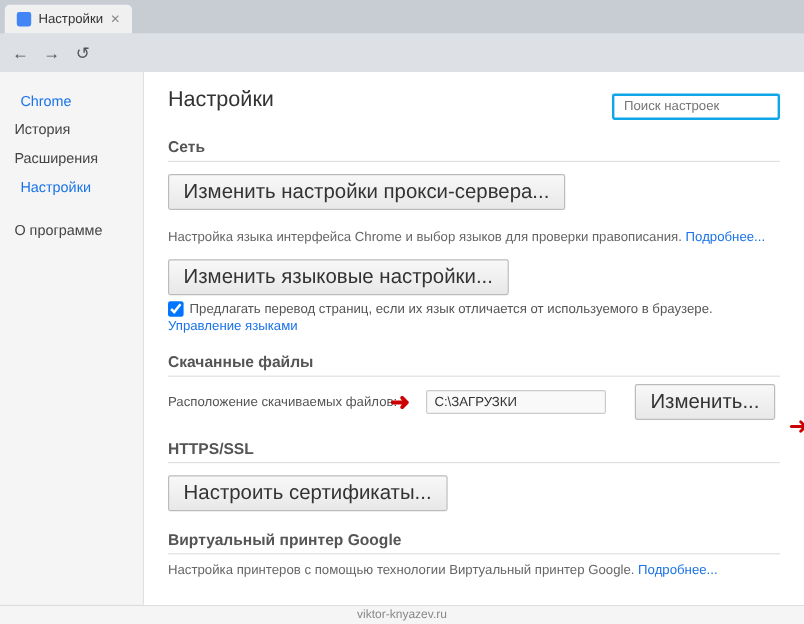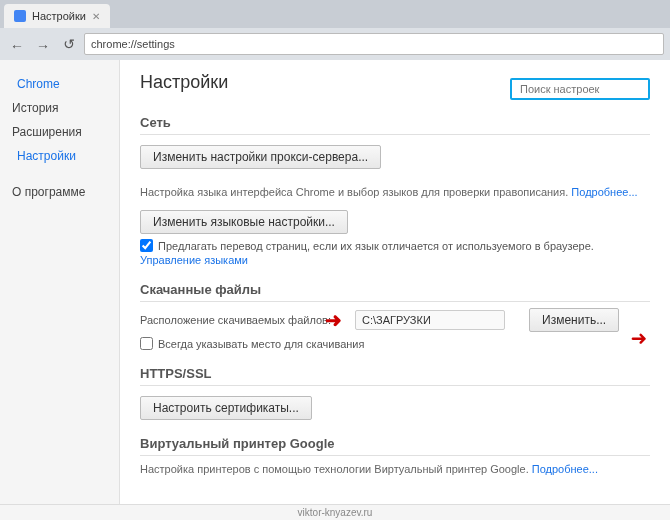--- a/index.html
+++ b/index.html
@@ -164,21 +164,21 @@
       color: #1a73e8;
       text-decoration: none;
       font-size: 11px;
     }
 
     .btn {
       border: 1px solid #bbb;
       background: linear-gradient(to bottom, #f8f8f8, #e8e8e8);
       border-radius: 2px;
       padding: 4px 12px;
-      font-size: 12px;
+      font-size: 17px;
       cursor: pointer;
       color: #333;
       display: inline-block;
       margin-top: 4px;
     }
 
     .checkbox-row {
       display: flex;
       align-items: center;
       gap: 5px;
@@ -248,23 +248,20 @@
       <div class="tab-favicon"></div>
       <span>Настройки</span>
       <span class="tab-close">✕</span>
     </div>
   </div>
 
   <div class="address-bar-row">
     <button class="nav-btn">←</button>
     <button class="nav-btn">→</button>
     <button class="nav-btn">↺</button>
-    <div class="address-bar">
-      <span>chrome://settings</span>
-    </div>
   </div>
 
   <div class="browser-content">
 
     <div class="sidebar">
       <div class="sidebar-item active">
         <span>Chrome</span>
       </div>
       <div class="sidebar-item">
         <span>История</span>
@@ -313,24 +310,20 @@
           <div style="position:relative; display:inline-block;">
             
             <span style="position:absolute; left:-30px; top:50%; transform:translateY(-50%); color:#cc0000; font-size:20px; font-weight:bold;">➜</span>
             <input class="downloads-input" type="text" value="C:\ЗАГРУЗКИ" style="">
           </div>
           <div style="position:relative; display:inline-block;">
             <span style="position:absolute; right:-28px; bottom:-18px; color:#cc0000; font-size:20px;">➜</span>
             <button class="btn" style="margin-top:0;">Изменить...</button>
           </div>
         </div>
-        <div class="checkbox-row">
-          <input type="checkbox" style="">
-          <span>Всегда указывать место для скачивания</span>
-        </div>
       </div>
 
       <div class="section">
         <div class="section-title">HTTPS/SSL</div>
         <button class="btn">Настроить сертификаты...</button>
       </div>
 
       <div class="section">
         <div class="section-title">Виртуальный принтер Google</div>
         <div class="section-desc">

